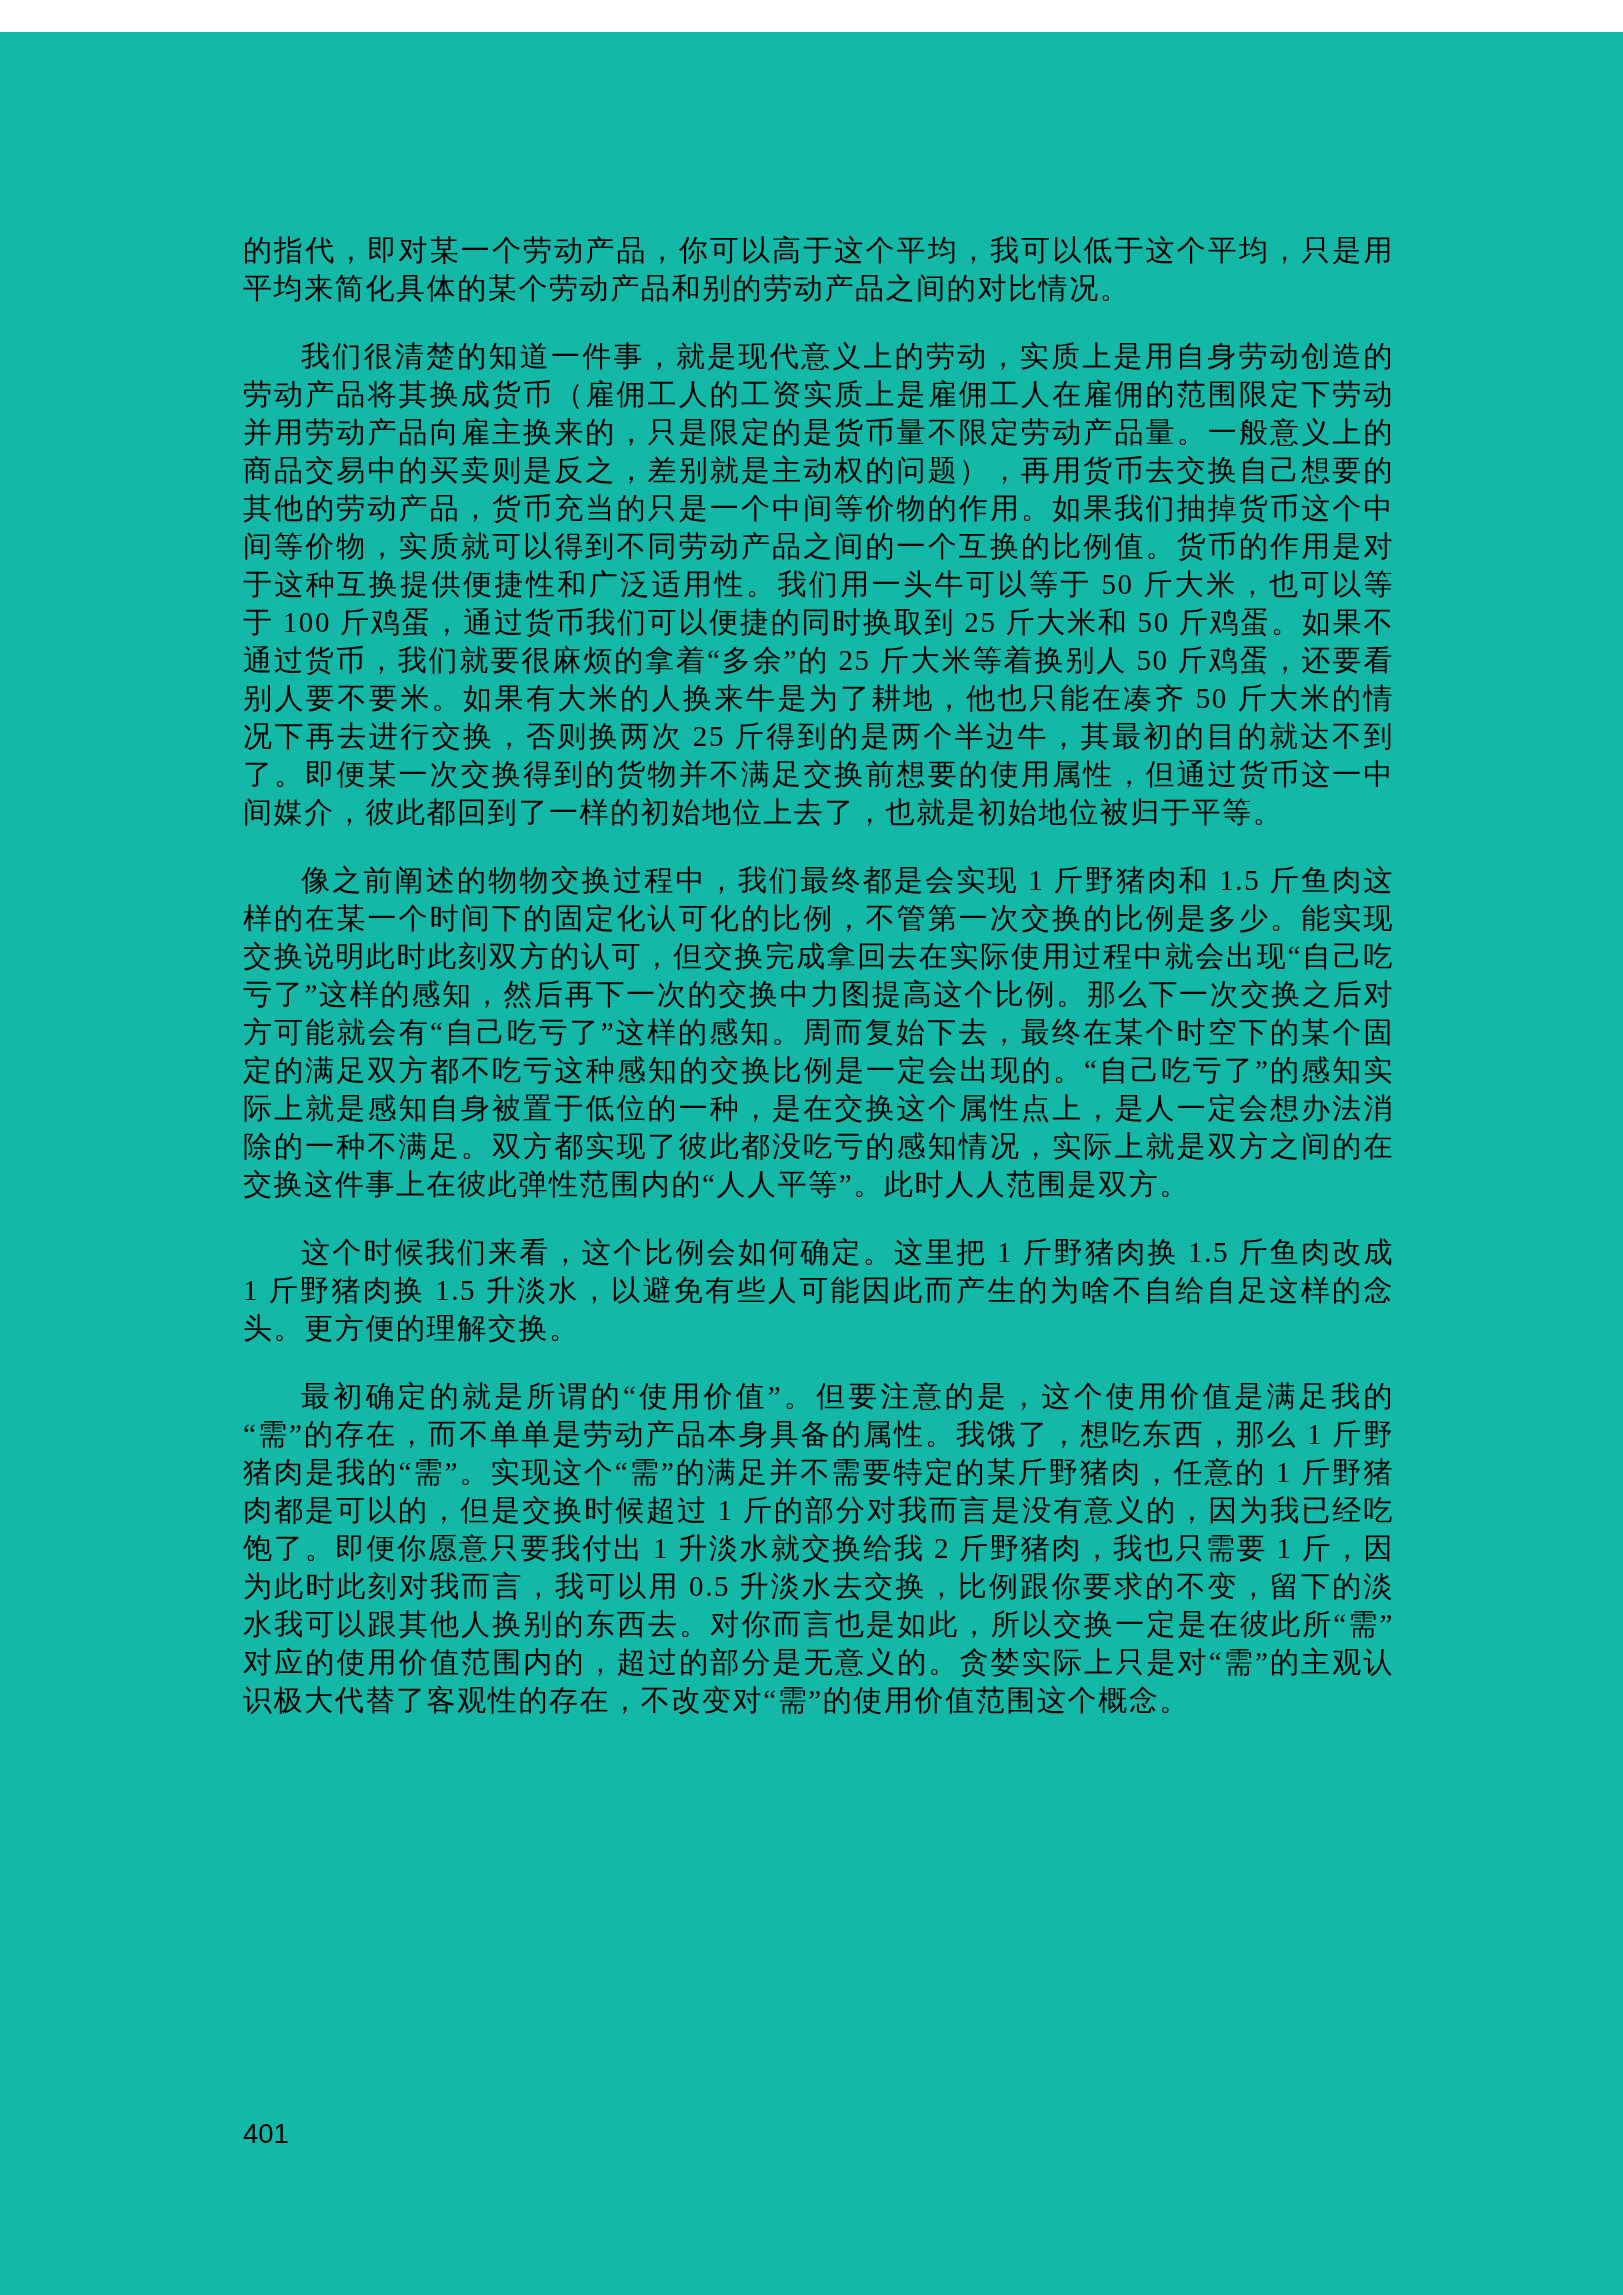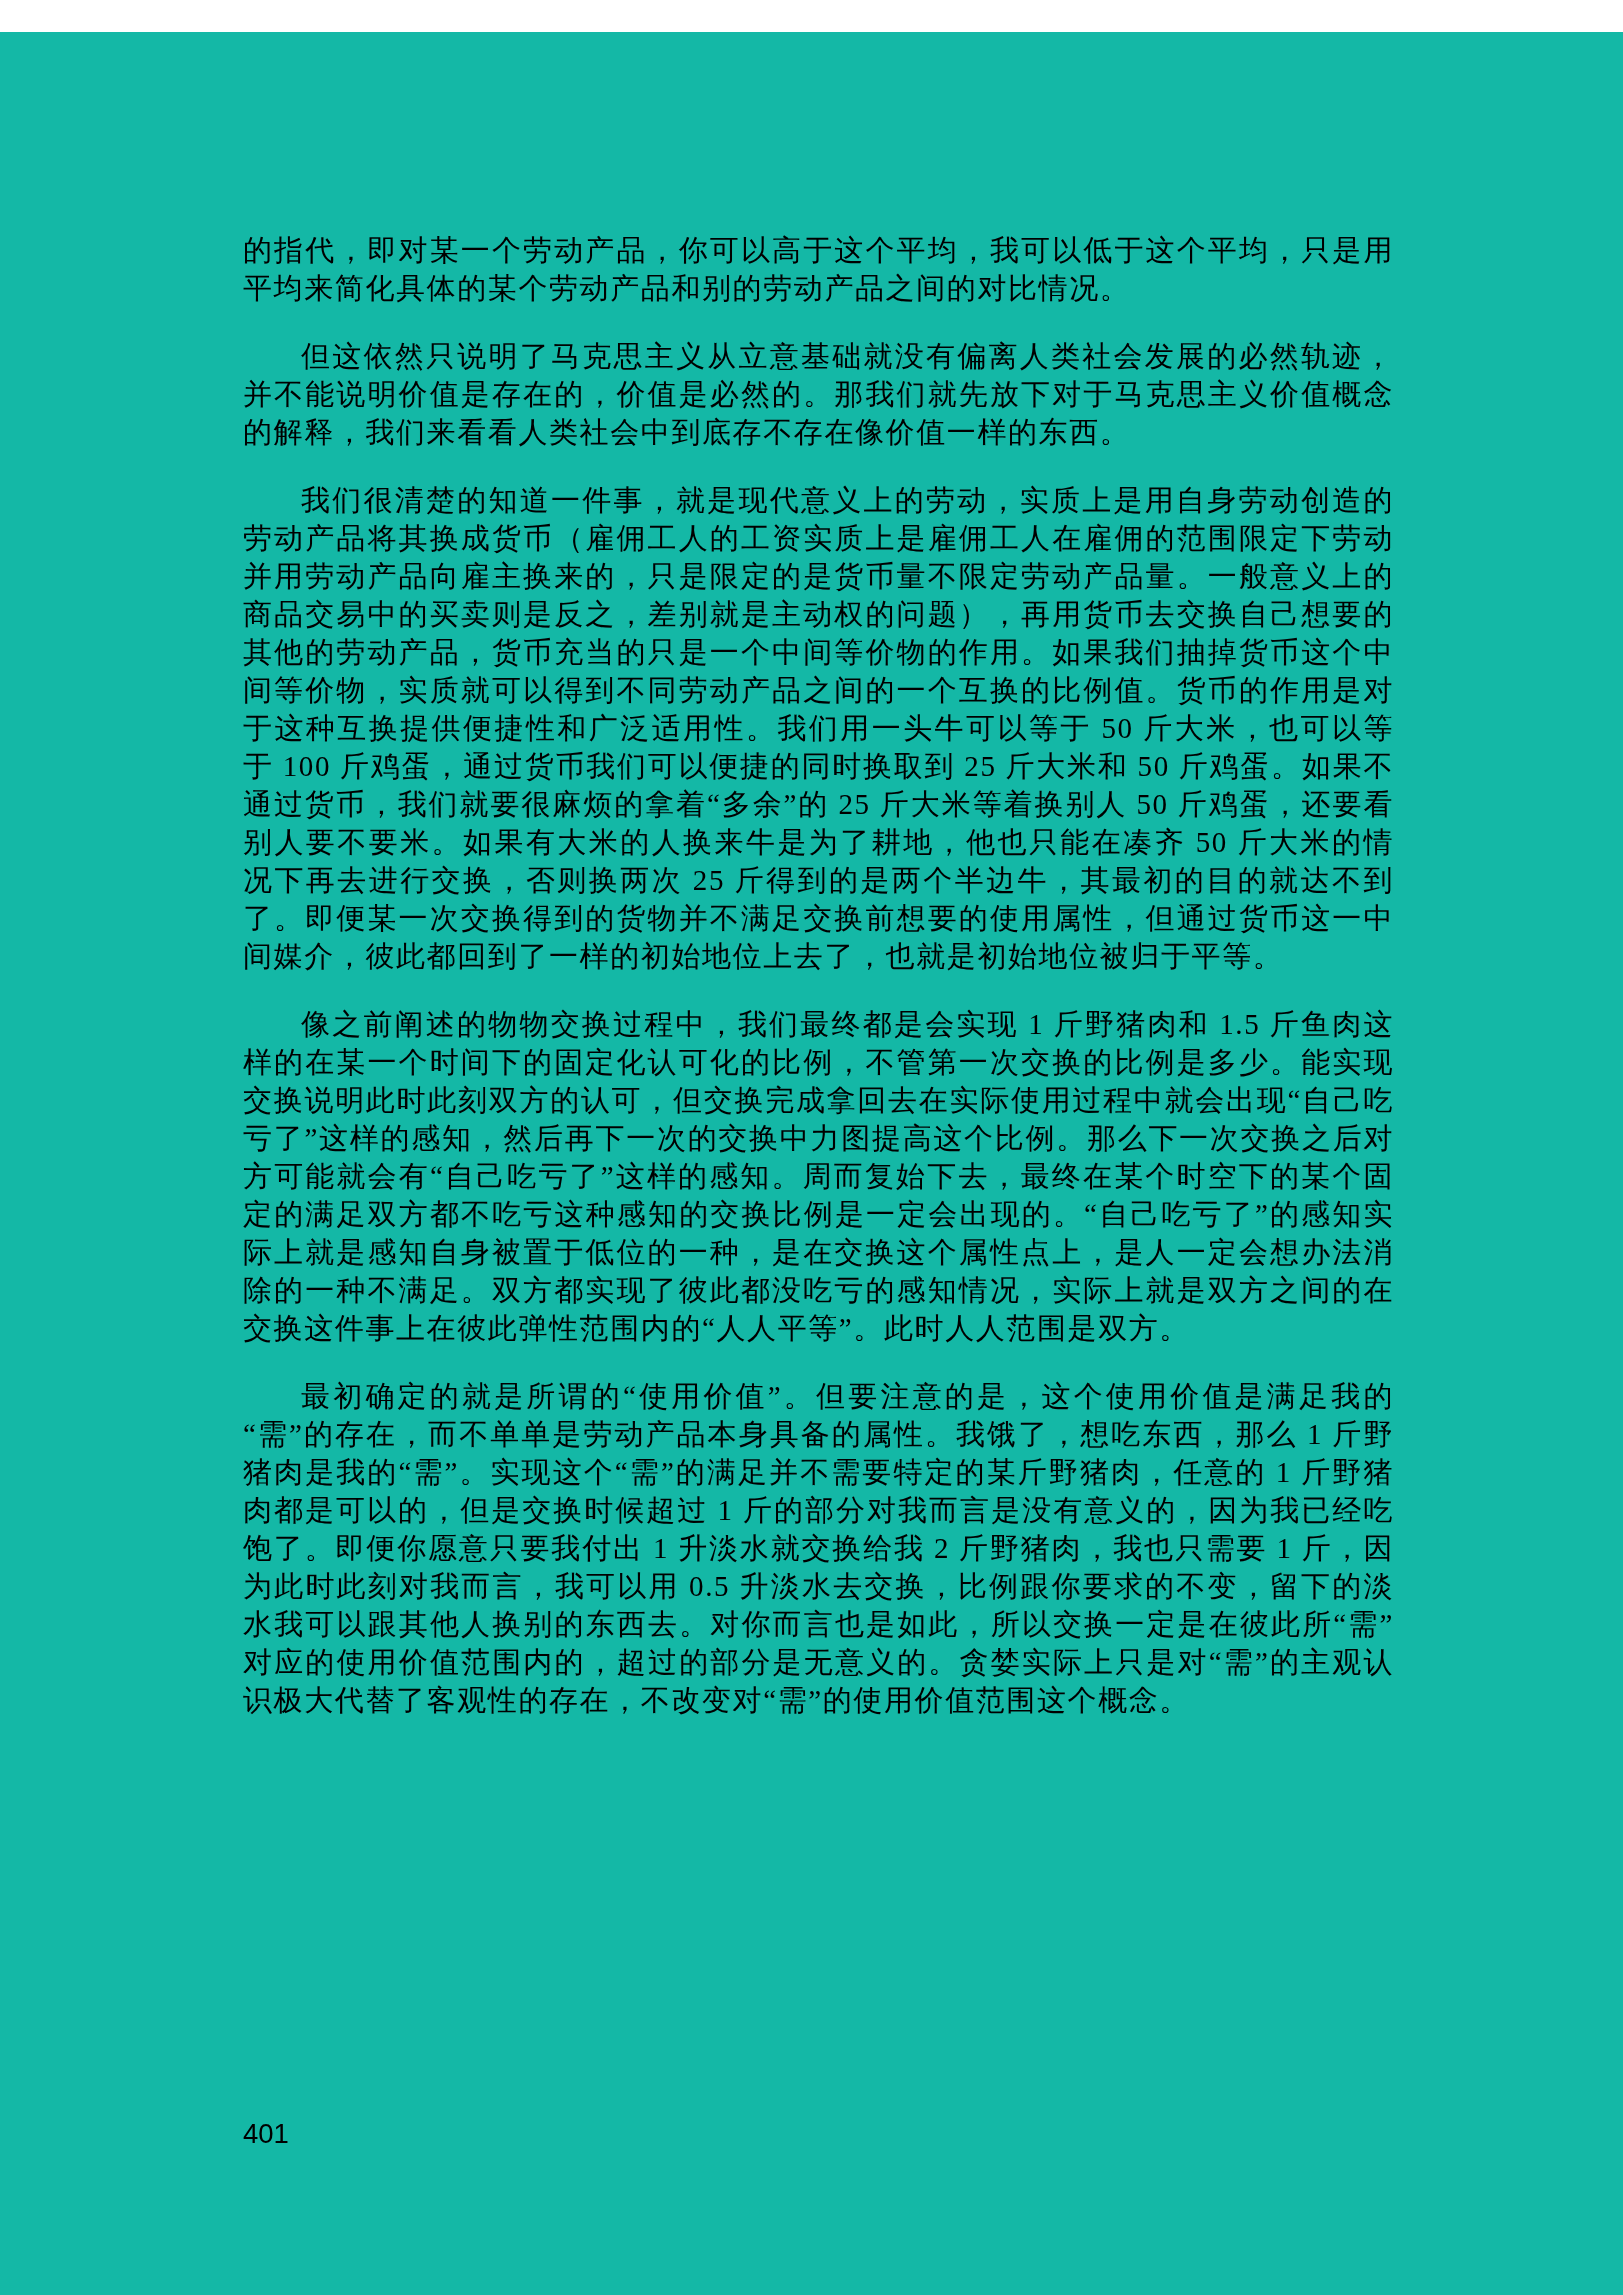--- a/index.html
+++ b/index.html
@@ -57,20 +57,20 @@
     line-height: 31px;
     color: #000000;
   }
 </style>
 </head>
 <body>
 
 <div class="page">
   <div class="content">
     <p class="para no-indent">的指代，即对某一个劳动产品，你可以高于这个平均，我可以低于这个平均，只是用平均来简化具体的某个劳动产品和别的劳动产品之间的对比情况。</p>
-    <p class="para">但这依然只说明了马克思主义从立意基础就没有偏离人类社会发展的必然轨迹，并不能说明价值是存在的，价值是必然的。那我们就先放下对于马克思主义价值概念的解释，我们来看看人类社会中到底存不存在像价值一样的东西。</p>
     <p class="para">我们很清楚的知道一件事，就是现代意义上的劳动，实质上是用自身劳动创造的劳动产品将其换成货币（雇佣工人的工资实质上是雇佣工人在雇佣的范围限定下劳动并用劳动产品向雇主换来的，只是限定的是货币量不限定劳动产品量。一般意义上的商品交易中的买卖则是反之，差别就是主动权的问题），再用货币去交换自己想要的其他的劳动产品，货币充当的只是一个中间等价物的作用。如果我们抽掉货币这个中间等价物，实质就可以得到不同劳动产品之间的一个互换的比例值。货币的作用是对于这种互换提供便捷性和广泛适用性。我们用一头牛可以等于 50 斤大米，也可以等于 100 斤鸡蛋，通过货币我们可以便捷的同时换取到 25 斤大米和 50 斤鸡蛋。如果不通过货币，我们就要很麻烦的拿着“多余”的 25 斤大米等着换别人 50 斤鸡蛋，还要看别人要不要米。如果有大米的人换来牛是为了耕地，他也只能在凑齐 50 斤大米的情况下再去进行交换，否则换两次 25 斤得到的是两个半边牛，其最初的目的就达不到了。即便某一次交换得到的货物并不满足交换前想要的使用属性，但通过货币这一中间媒介，彼此都回到了一样的初始地位上去了，也就是初始地位被归于平等。</p>
     <p class="para">像之前阐述的物物交换过程中，我们最终都是会实现 1 斤野猪肉和 1.5 斤鱼肉这样的在某一个时间下的固定化认可化的比例，不管第一次交换的比例是多少。能实现交换说明此时此刻双方的认可，但交换完成拿回去在实际使用过程中就会出现“自己吃亏了”这样的感知，然后再下一次的交换中力图提高这个比例。那么下一次交换之后对方可能就会有“自己吃亏了”这样的感知。周而复始下去，最终在某个时空下的某个固定的满足双方都不吃亏这种感知的交换比例是一定会出现的。“自己吃亏了”的感知实际上就是感知自身被置于低位的一种，是在交换这个属性点上，是人一定会想办法消除的一种不满足。双方都实现了彼此都没吃亏的感知情况，实际上就是双方之间的在交换这件事上在彼此弹性范围内的“人人平等”。此时人人范围是双方。</p>
+    <p class="para">这个时候我们来看，这个比例会如何确定。这里把 1 斤野猪肉换 1.5 斤鱼肉改成 1 斤野猪肉换 1.5 升淡水，以避免有些人可能因此而产生的为啥不自给自足这样的念头。更方便的理解交换。</p>
     <p class="para">最初确定的就是所谓的“使用价值”。但要注意的是，这个使用价值是满足我的“需”的存在，而不单单是劳动产品本身具备的属性。我饿了，想吃东西，那么 1 斤野猪肉是我的“需”。实现这个“需”的满足并不需要特定的某斤野猪肉，任意的 1 斤野猪肉都是可以的，但是交换时候超过 1 斤的部分对我而言是没有意义的，因为我已经吃饱了。即便你愿意只要我付出 1 升淡水就交换给我 2 斤野猪肉，我也只需要 1 斤，因为此时此刻对我而言，我可以用 0.5 升淡水去交换，比例跟你要求的不变，留下的淡水我可以跟其他人换别的东西去。对你而言也是如此，所以交换一定是在彼此所“需”对应的使用价值范围内的，超过的部分是无意义的。贪婪实际上只是对“需”的主观认识极大代替了客观性的存在，不改变对“需”的使用价值范围这个概念。</p>
   </div>
   <div class="page-number">401</div>
 </div>
 
 
 </body></html>

